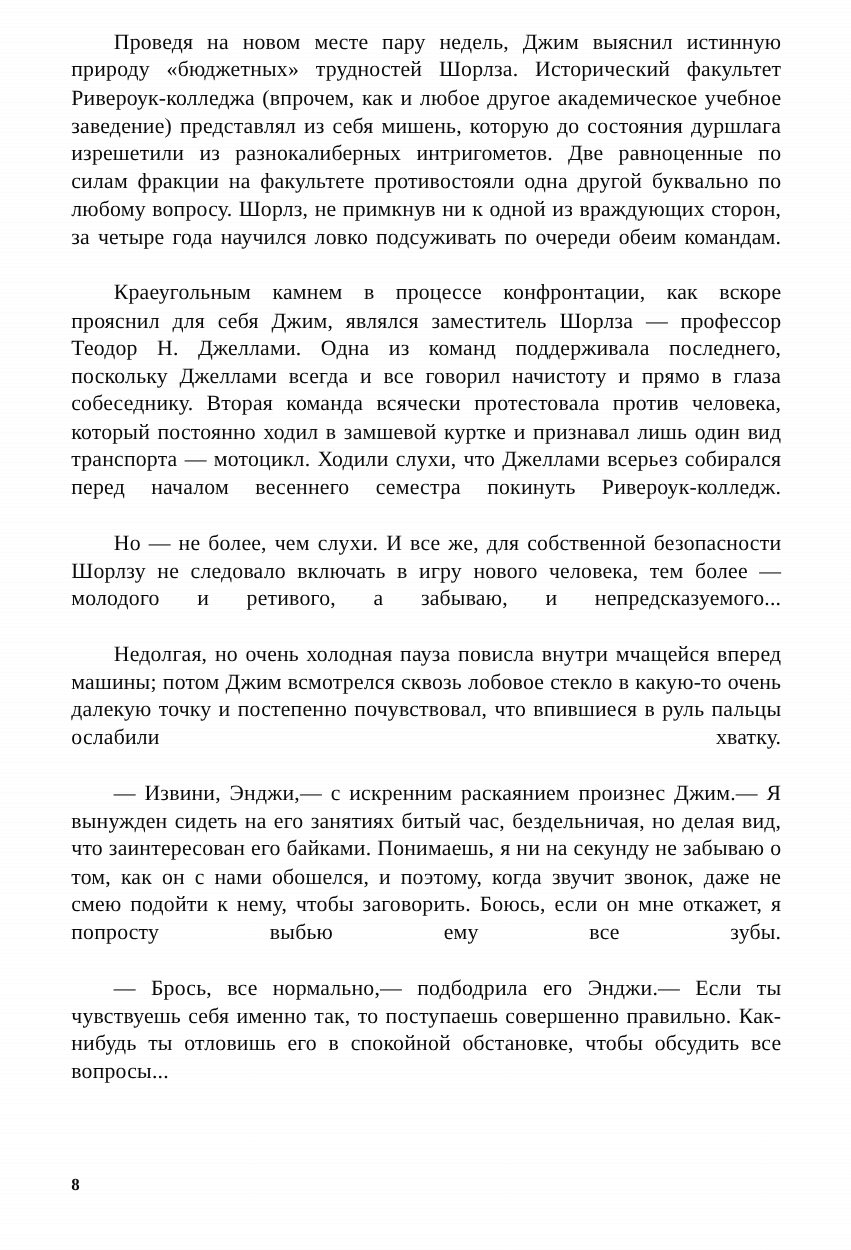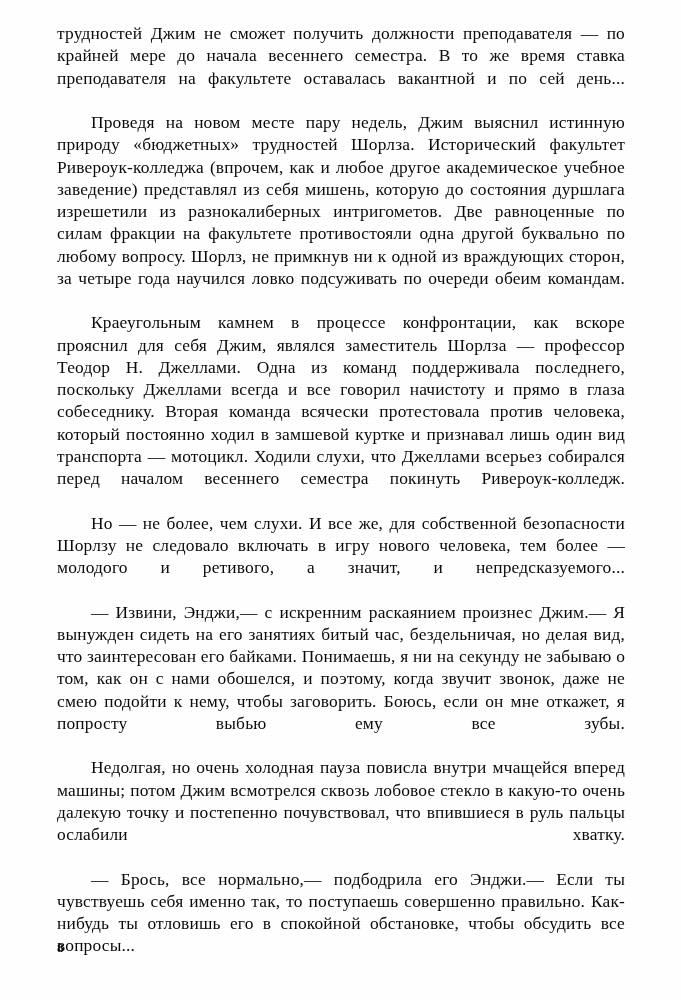--- a/index.html
+++ b/index.html
@@ -82,26 +82,25 @@
     background-image:
       repeating-linear-gradient(0deg, rgba(0,0,0,0.5) 0px, rgba(0,0,0,0) 1px, rgba(0,0,0,0) 3px);
   }
 </style>
 </head>
 <body>
 
 <div id="page">
 
   <div id="text-column">
-    <p class="para continued">трудностей Джим не сможет получить должности преподавателя — по крайней мере до начала весеннего семестра. В то же время ставка преподавателя на факультете оставалась вакантной и по сей день...</p>
     <p class="para">Проведя на новом месте пару недель, Джим выяснил истинную природу «бюджетных» трудностей Шорлза. Исторический факультет Ривероук-колледжа (впрочем, как и любое другое академическое учебное заведение) представлял из себя мишень, которую до состояния дуршлага изрешетили из разнокалиберных интригометов. Две равноценные по силам фракции на факультете противостояли одна другой буквально по любому вопросу. Шорлз, не примкнув ни к одной из враждующих сторон, за четыре года научился ловко подсуживать по очереди обеим командам.</p>
     <p class="para">Краеугольным камнем в процессе конфронтации, как вскоре прояснил для себя Джим, являлся заместитель Шорлза — профессор Теодор Н. Джеллами. Одна из команд поддерживала последнего, поскольку Джеллами всегда и все говорил начистоту и прямо в глаза собеседнику. Вторая команда всячески протестовала против человека, который постоянно ходил в замшевой куртке и признавал лишь один вид транспорта — мотоцикл. Ходили слухи, что Джеллами всерьез собирался перед началом весеннего семестра покинуть Ривероук-колледж.</p>
-    <p class="para">Но — не более, чем слухи. И все же, для собственной безопасности Шорлзу не следовало включать в игру нового человека, тем более — молодого и ретивого, а значит, и непредсказуемого...</p>
+    <p class="para">Но — не более, чем слухи. И все же, для собственной безопасности Шорлзу не следовало включать в игру нового человека, тем более — молодого и ретивого, а забываю, и непредсказуемого...</p>
+    <p class="para">Недолгая, но очень холодная пауза повисла внутри мчащейся вперед машины; потом Джим всмотрелся сквозь лобовое стекло в какую-то очень далекую точку и постепенно почувствовал, что впившиеся в руль пальцы ослабили хватку.</p>
     <p class="para">— Извини, Энджи,— с искренним раскаянием произнес Джим.— Я вынужден сидеть на его занятиях битый час, бездельничая, но делая вид, что заинтересован его байками. Понимаешь, я ни на секунду не забываю о том, как он с нами обошелся, и поэтому, когда звучит звонок, даже не смею подойти к нему, чтобы заговорить. Боюсь, если он мне откажет, я попросту выбью ему все зубы.</p>
-    <p class="para">Недолгая, но очень холодная пауза повисла внутри мчащейся вперед машины; потом Джим всмотрелся сквозь лобовое стекло в какую-то очень далекую точку и постепенно почувствовал, что впившиеся в руль пальцы ослабили хватку.</p>
     <p class="para">— Брось, все нормально,— подбодрила его Энджи.— Если ты чувствуешь себя именно так, то поступаешь совершенно правильно. Как-нибудь ты отловишь его в спокойной обстановке, чтобы обсудить все вопросы...</p>
 
   </div>
 
   <div id="folio">8</div>
 
   <div id="grain"></div>
 
 </div>
 

